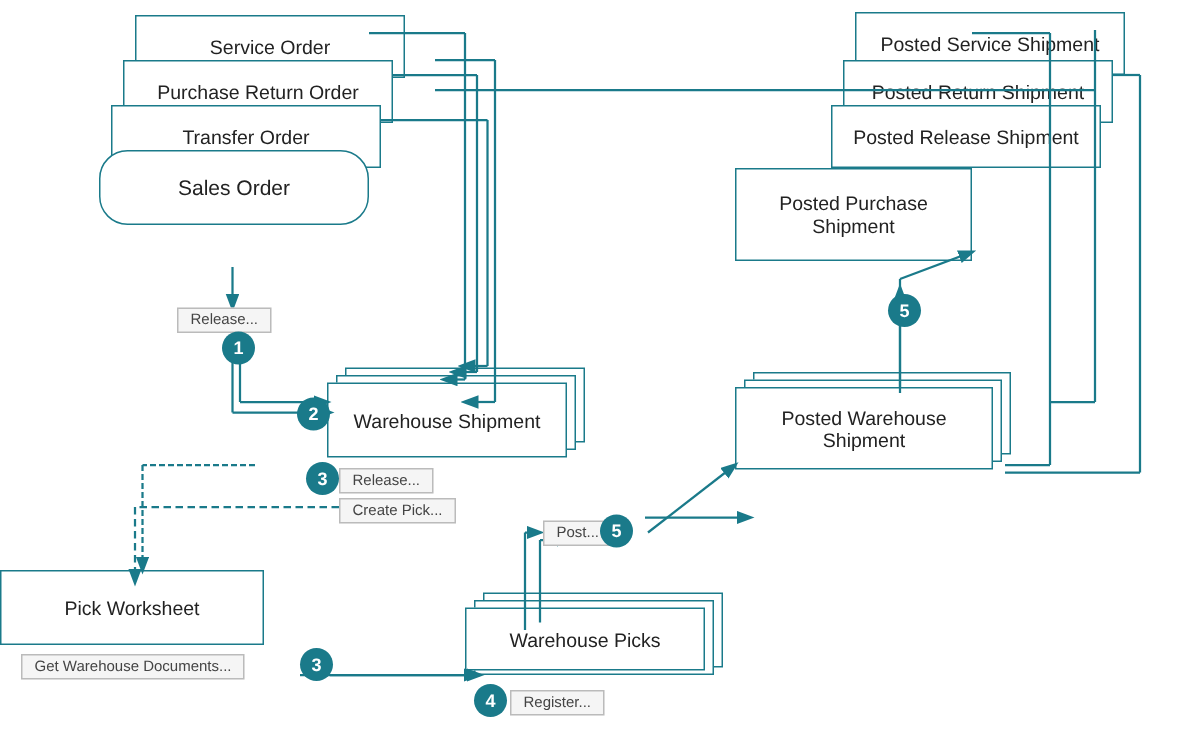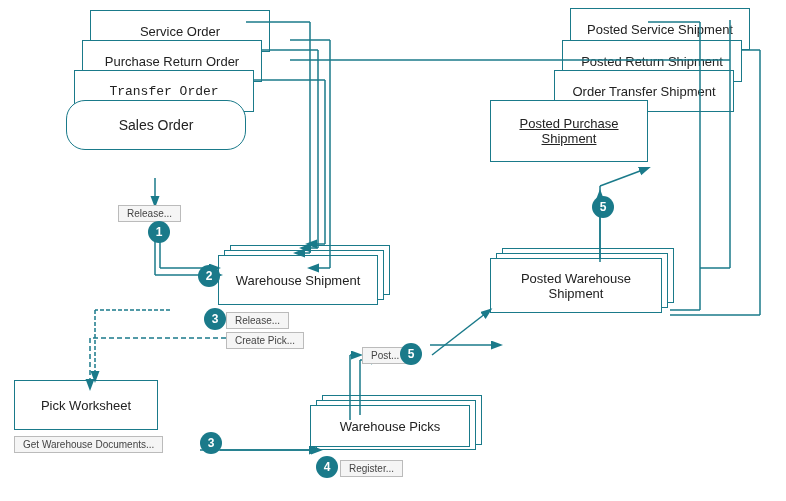--- a/index.html
+++ b/index.html
@@ -103,21 +103,21 @@
   </svg>
 
   <div class="box" style="left:90px;top:10px;width:180px;height:38px;z-index:1;">
     <span>Service Order</span>
   </div>
 
   <div class="box" style="left:82px;top:40px;width:180px;height:38px;z-index:2;">
     <span>Purchase Return Order</span>
   </div>
 
-  <div class="box" style="left:74px;top:70px;width:180px;height:38px;z-index:3;font-family:Liberation Mono, monospace;">
+  <div class="box" style="left:74px;top:70px;width:180px;height:38px;z-index:3;">
     <span>Transfer Order</span>
   </div>
 
   <div class="box" style="left:66px;top:100px;width:180px;height:50px;z-index:4;font-size:14px;border-radius:19px;">
     <span>Sales Order</span>
   </div>
 
   <div class="btn-label" style="left:118px;top:205px;z-index:8;">
     <span>Release...</span>
   </div>
@@ -150,21 +150,21 @@
   </div>
 
   <div class="btn-label" style="left:362px;top:347px;z-index:8;">
     <span>Post...</span>
   </div>
 
   <div class="step-badge" style="left:400px;top:343px;">
     <span>5</span>
   </div>
 
-  <div class="box" style="left:14px;top:380px;width:144px;height:50px;z-index:4;">
+  <div class="box" style="left:0;top:380px;width:176px;height:50px;z-index:4;">
     <span>Pick Worksheet</span>
   </div>
 
   <div class="btn-label" style="left:14px;top:436px;z-index:8;">
     <span>Get Warehouse Documents...</span>
   </div>
 
   <div class="step-badge" style="left:200px;top:432px;">
     <span>3</span>
   </div>
@@ -185,24 +185,24 @@
 
   <div class="box" style="left:570px;top:8px;width:180px;height:38px;z-index:1;">
     <span>Posted Service Shipment</span>
   </div>
 
   <div class="box" style="left:562px;top:40px;width:180px;height:38px;z-index:2;">
     <span>Posted Return Shipment</span>
   </div>
 
   <div class="box" style="left:554px;top:70px;width:180px;height:38px;z-index:3;">
-    <span>Order Transfer Shipment</span>
-  </div>
-
-  <div class="box" style="left:490px;top:100px;width:158px;height:62px;z-index:4;font-size:13px;text-align:center;text-decoration:underline;">
+    <span>Posted Release Shipment</span>
+  </div>
+
+  <div class="box" style="left:490px;top:112px;width:158px;height:62px;z-index:4;font-size:13px;text-align:center;">
     <span>Posted Purchase Shipment</span>
   </div>
 
   <div class="step-badge" style="left:592px;top:196px;">
     <span>5</span>
   </div>
 
   <div class="box" style="left:490px;top:258px;width:172px;height:55px;z-index:4;font-size:13px;">
     <span>Posted Warehouse Shipment</span>
   </div>

